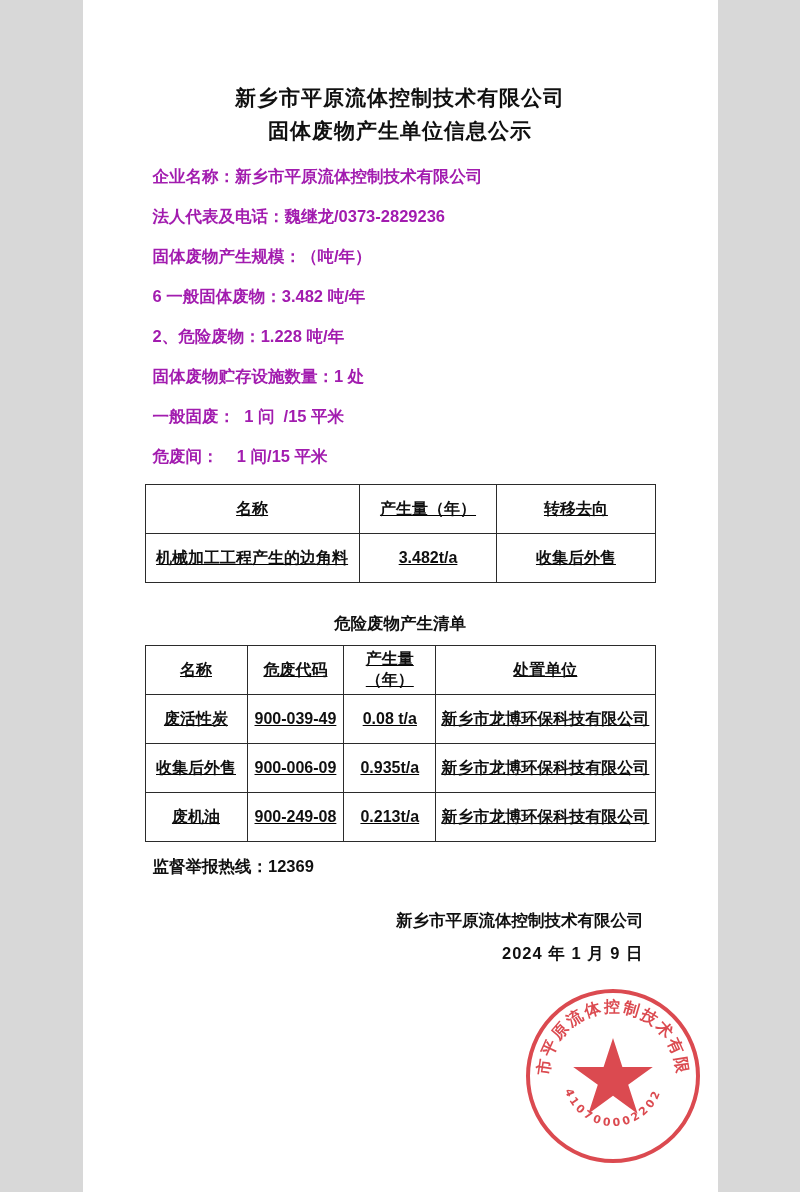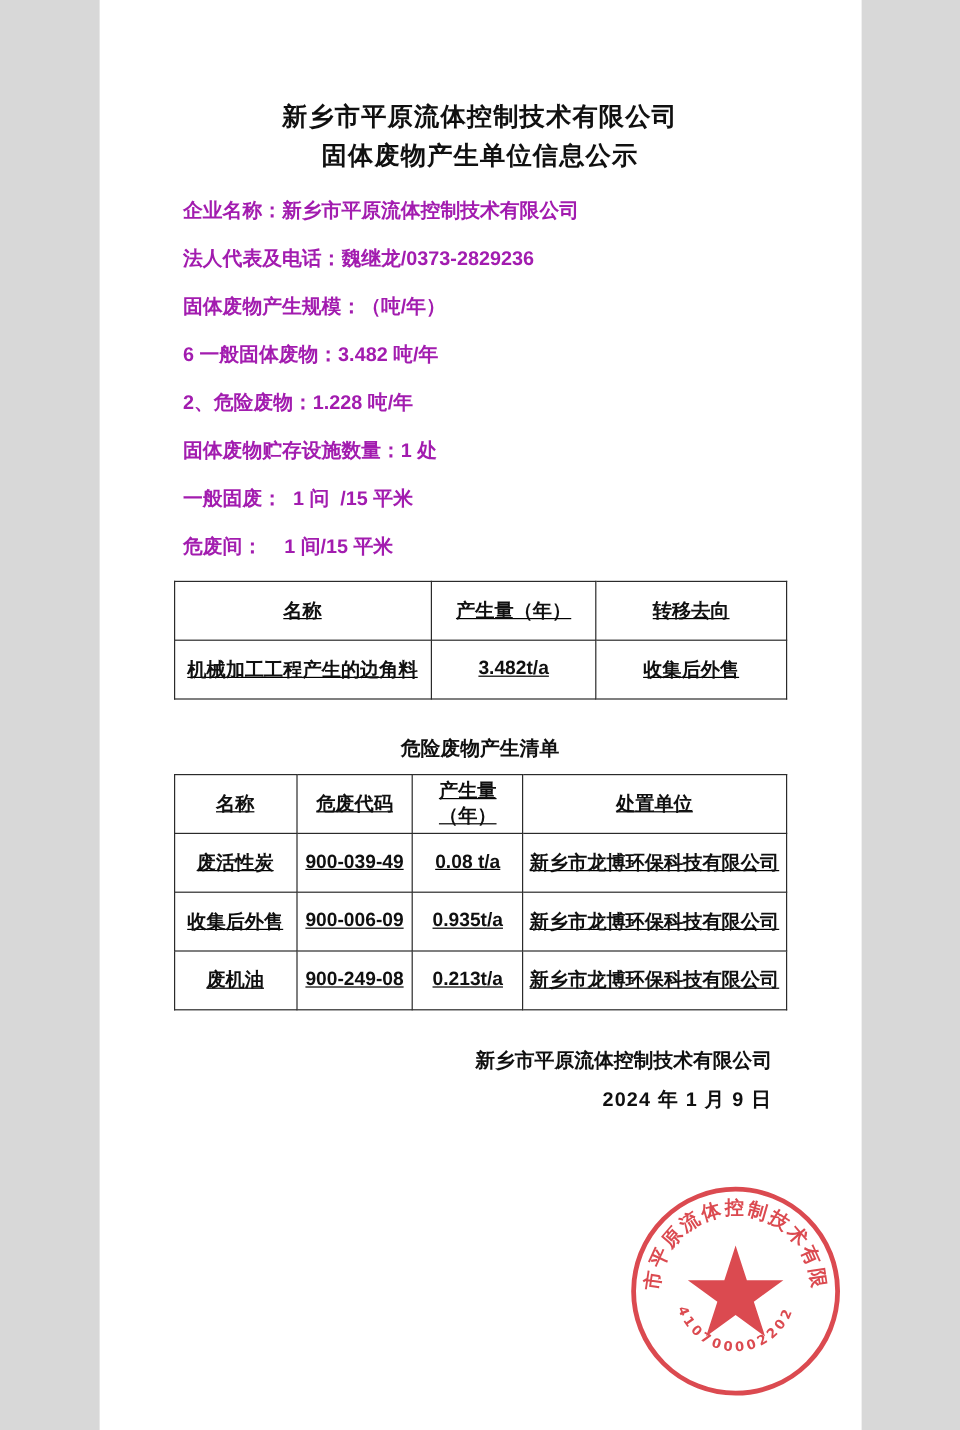--- a/index.html
+++ b/index.html
@@ -183,20 +183,21 @@
         </tr>
         <tr>
           <td>废机油</td>
           <td>900-249-08</td>
           <td>0.213t/a</td>
           <td>新乡市龙博环保科技有限公司</td>
         </tr>
       </tbody>
     </table>
 
+    <div class="hotline">监督举报热线：12369</div>
 
     <div class="footer">
       <div>新乡市平原流体控制技术有限公司</div>
       <div class="date">2024 年 1 月 9 日</div>
     </div>
 
   </div>
 
   <div class="seal">
     <svg width="180" height="180" viewBox="0 0 180 180" xmlns="http://www.w3.org/2000/svg">

